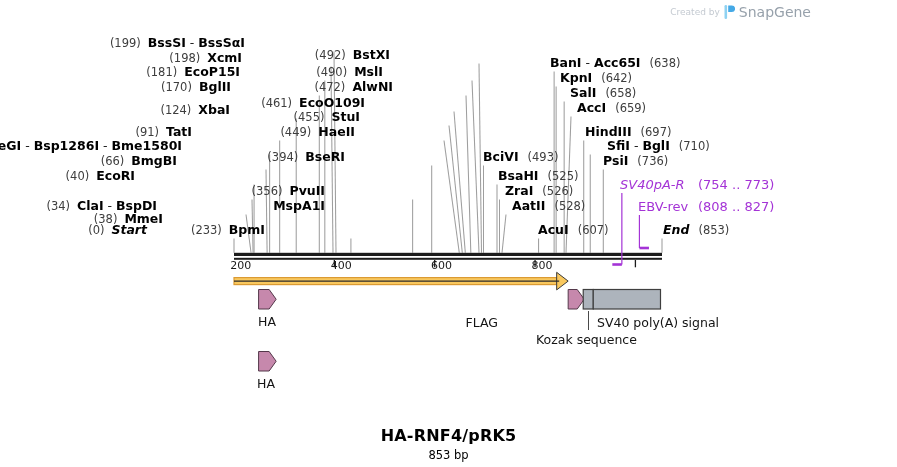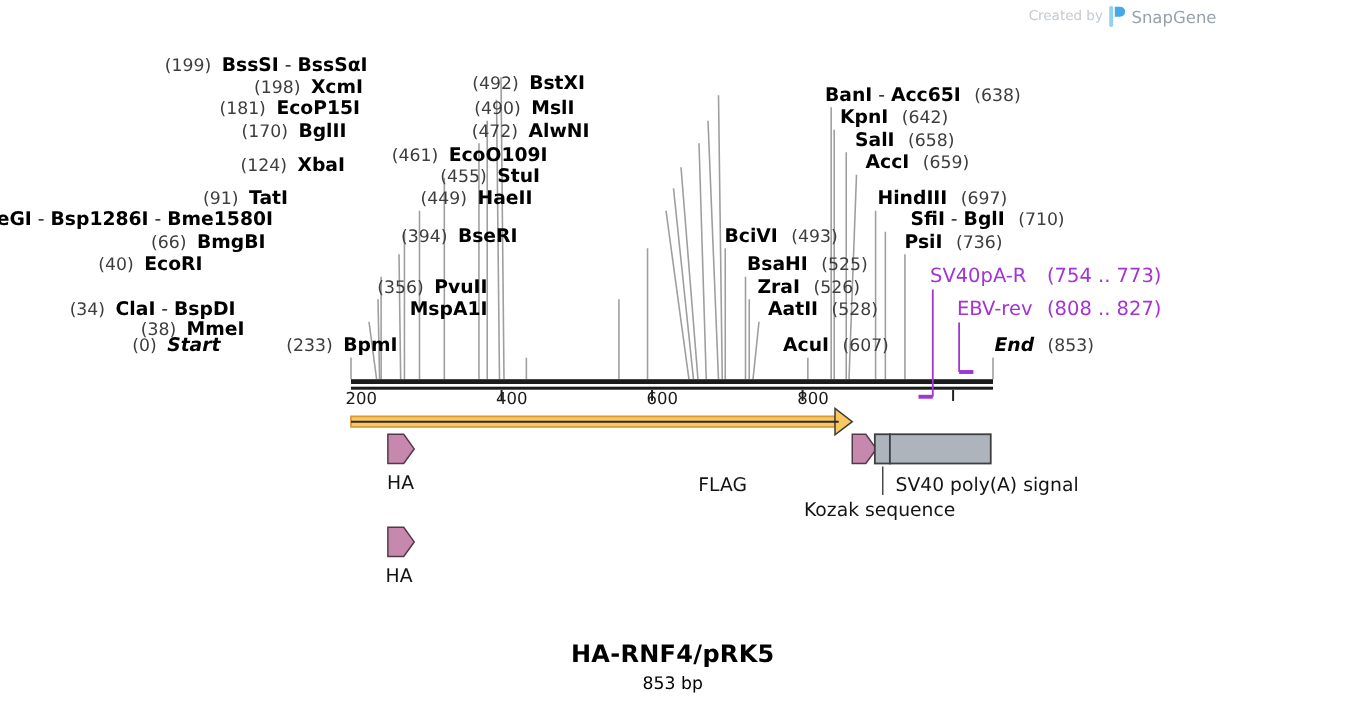--- a/index.html
+++ b/index.html
@@ -12,21 +12,21 @@
   .enz .sep{font-weight:normal;color:#222;}
   .enz.se .nm{font-style:italic;}
   .primer{position:absolute;white-space:nowrap;height:14px;line-height:14px;font-size:13px;}
   .tickl{position:absolute;height:13px;line-height:13px;font-size:11px;color:#1a1a1a;white-space:nowrap;}
   .featl{position:absolute;white-space:nowrap;height:15px;line-height:15px;font-size:12.5px;color:#141414;}
   .title-block{position:absolute;left:0;top:426px;width:897px;text-align:center;color:#000;}
   .title-block .t1{font-size:16px;font-weight:bold;letter-spacing:0.2px;}
   .title-block .t2{font-size:11.5px;margin-top:3px;}
   .watermark{position:absolute;top:4px;right:6px;display:flex;align-items:center;gap:4px;}
   .watermark .wm1{font-size:9px;color:#c4cad1;}
-  .watermark .wm2{font-size:11px;color:#97a1ab;}
+  .watermark .wm2{font-size:14px;color:#97a1ab;}
 </style>
 </head>
 <body>
 
 <div id="canvas">
   <svg id="map-svg" width="897" height="467">
       <line x1="334" y1="51.5" x2="336" y2="252.8" stroke="#9e9e9e" stroke-width="1.05"></line>
       <line x1="331" y1="66.5" x2="333" y2="252.8" stroke="#9e9e9e" stroke-width="1.05"></line>
       <line x1="324.81828839390386" y1="80.5" x2="324.81828839390386" y2="252.8" stroke="#9e9e9e" stroke-width="1.05"></line>
       <line x1="319.29894490035167" y1="95.5" x2="319.29894490035167" y2="252.8" stroke="#9e9e9e" stroke-width="1.05"></line>
@@ -110,34 +110,34 @@
       <div class="enz" style="top: 96px; right: 452px;"><span class="pos">(461)</span><span style="display:inline-block;width:7px"></span><span class="nm">EcoO109I</span></div>
       <div class="enz" style="top: 110px; right: 457px;"><span class="pos">(455)</span><span style="display:inline-block;width:7px"></span><span class="nm">StuI</span></div>
       <div class="enz" style="top: 125px; right: 462px;"><span class="pos">(449)</span><span style="display:inline-block;width:7px"></span><span class="nm">HaeII</span></div>
       <div class="enz" style="top: 150px; right: 472px;"><span class="pos">(394)</span><span style="display:inline-block;width:7px"></span><span class="nm">BseRI</span></div>
       <div class="enz" style="top: 184px; right: 492px;"><span class="pos">(356)</span><span style="display:inline-block;width:7px"></span><span class="nm">PvuII</span></div>
       <div class="enz" style="top: 199px; right: 492px;"><span class="nm">MspA1I</span></div>
       <div class="enz" style="top: 150px; left: 483px;"><span class="nm">BciVI</span><span style="display:inline-block;width:9px"></span><span class="pos">(493)</span></div>
       <div class="enz" style="top: 169px; left: 498px;"><span class="nm">BsaHI</span><span style="display:inline-block;width:9px"></span><span class="pos">(525)</span></div>
       <div class="enz" style="top: 184px; left: 505px;"><span class="nm">ZraI</span><span style="display:inline-block;width:9px"></span><span class="pos">(526)</span></div>
       <div class="enz" style="top: 199px; left: 512px;"><span class="nm">AatII</span><span style="display:inline-block;width:9px"></span><span class="pos">(528)</span></div>
-      <div class="enz" style="top: 223px; left: 522px;"><span class="nm">AcuI</span><span style="display:inline-block;width:9px"></span><span class="pos">(607)</span></div>
+      <div class="enz" style="top: 223px; left: 538px;"><span class="nm">AcuI</span><span style="display:inline-block;width:9px"></span><span class="pos">(607)</span></div>
       <div class="enz" style="top: 56px; left: 550px;"><span class="nm">BanI</span><span class="sep"> - </span><span class="nm">Acc65I</span><span style="display:inline-block;width:9px"></span><span class="pos">(638)</span></div>
       <div class="enz" style="top: 71px; left: 560px;"><span class="nm">KpnI</span><span style="display:inline-block;width:9px"></span><span class="pos">(642)</span></div>
       <div class="enz" style="top: 86px; left: 570px;"><span class="nm">SalI</span><span style="display:inline-block;width:9px"></span><span class="pos">(658)</span></div>
       <div class="enz" style="top: 101px; left: 577px;"><span class="nm">AccI</span><span style="display:inline-block;width:9px"></span><span class="pos">(659)</span></div>
       <div class="enz" style="top: 125px; left: 585px;"><span class="nm">HindIII</span><span style="display:inline-block;width:9px"></span><span class="pos">(697)</span></div>
       <div class="enz" style="top: 139px; left: 590px; margin-left: 17px;"><span class="nm">SfiI</span><span class="sep"> - </span><span class="nm">BglI</span><span style="display:inline-block;width:9px"></span><span class="pos">(710)</span></div>
       <div class="enz" style="top: 154px; left: 603px;"><span class="nm">PsiI</span><span style="display:inline-block;width:9px"></span><span class="pos">(736)</span></div>
       <div class="enz se" style="top: 223px; left: 663px;"><span class="nm">End</span><span style="display:inline-block;width:9px"></span><span class="pos">(853)</span></div>
       <div class="tickl" style="top: 259.3px; right: 565.648px;">200</div>
       <div class="tickl" style="top: 259.3px; right: 465.297px; margin-left: 35px;">400</div>
       <div class="tickl" style="top: 259.3px; right: 364.945px;">600</div>
       <div class="tickl" style="top: 259.3px; right: 264.593px;">800</div>
-      <div class="primer" style="left: 620px; top: 178px; color: rgb(164, 51, 214);">SV40pA-R</div>
+      <div class="primer" style="left: 620px; top: 178px; color: rgb(164, 51, 214); font-style: italic;">SV40pA-R</div>
       <div class="primer" style="left: 698px; top: 178px; color: rgb(164, 51, 214);">(754 .. 773)</div>
       <div class="primer" style="left: 638px; top: 200px; color: rgb(164, 51, 214);">EBV-rev</div>
       <div class="primer" style="left: 698px; top: 200px; color: rgb(164, 51, 214);">(808 .. 827)</div>
       <div class="featl" style="top: 313.5px; left: 267px; transform: translateX(-50%);">HA</div>
       <div class="featl" style="top: 315px; right: 319px;">FLAG</div>
       <div class="featl" style="top: 315px; left: 597px;">SV40 poly(A) signal</div>
       <div class="featl" style="top: 331.5px; left: 536px;">Kozak sequence</div>
       <div class="featl" style="top: 375.5px; left: 266px; transform: translateX(-50%);">HA</div>
     </div>
 

